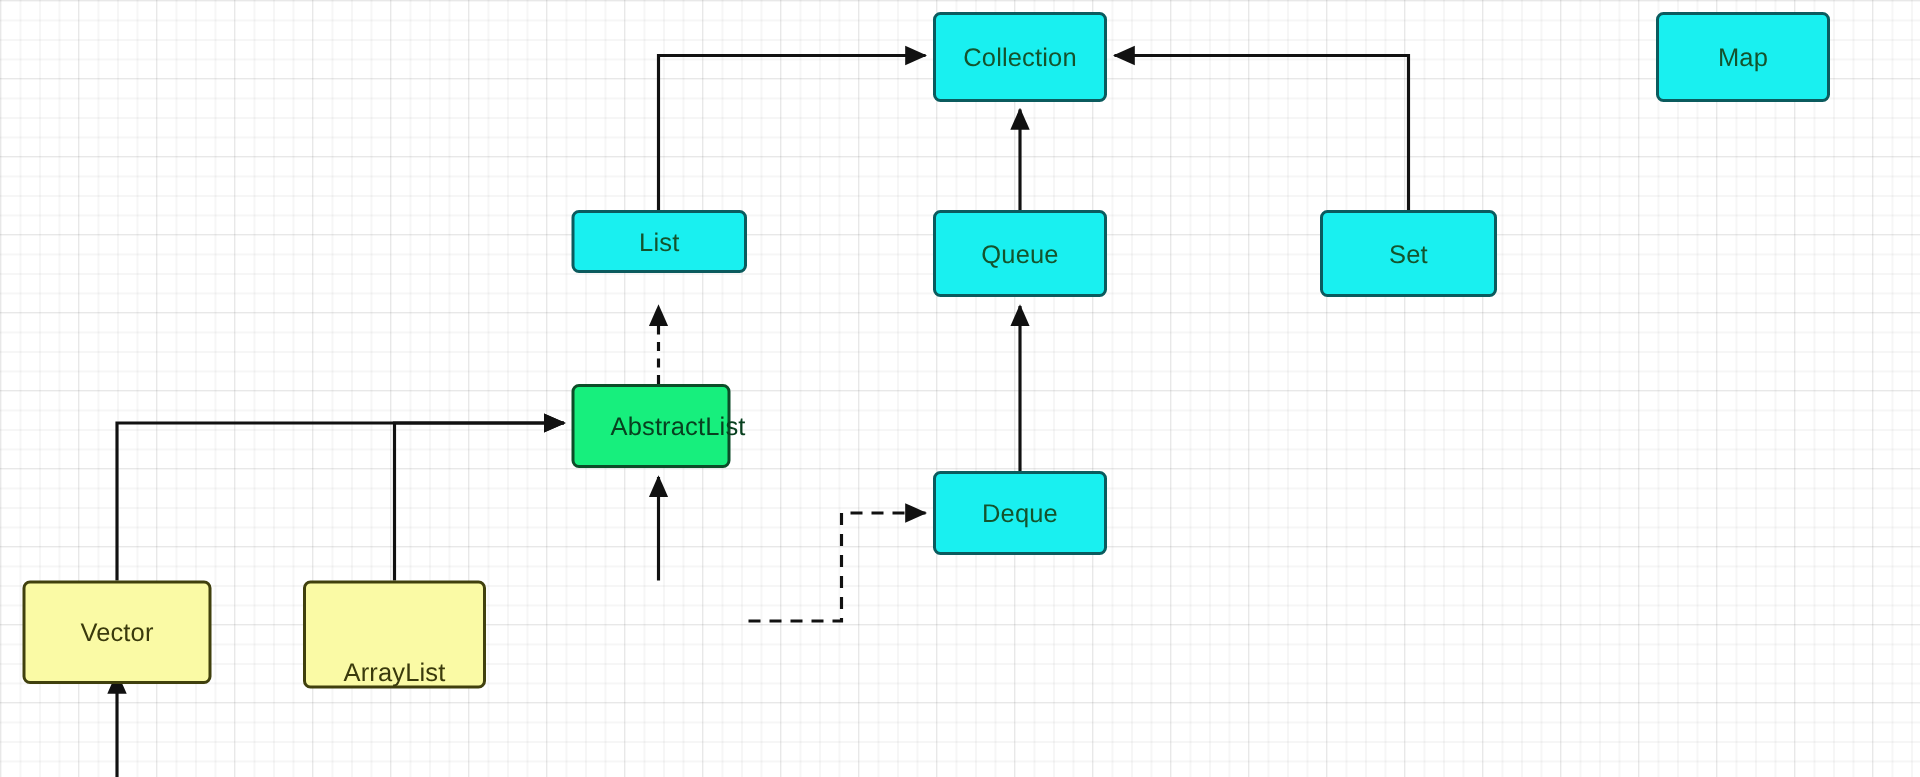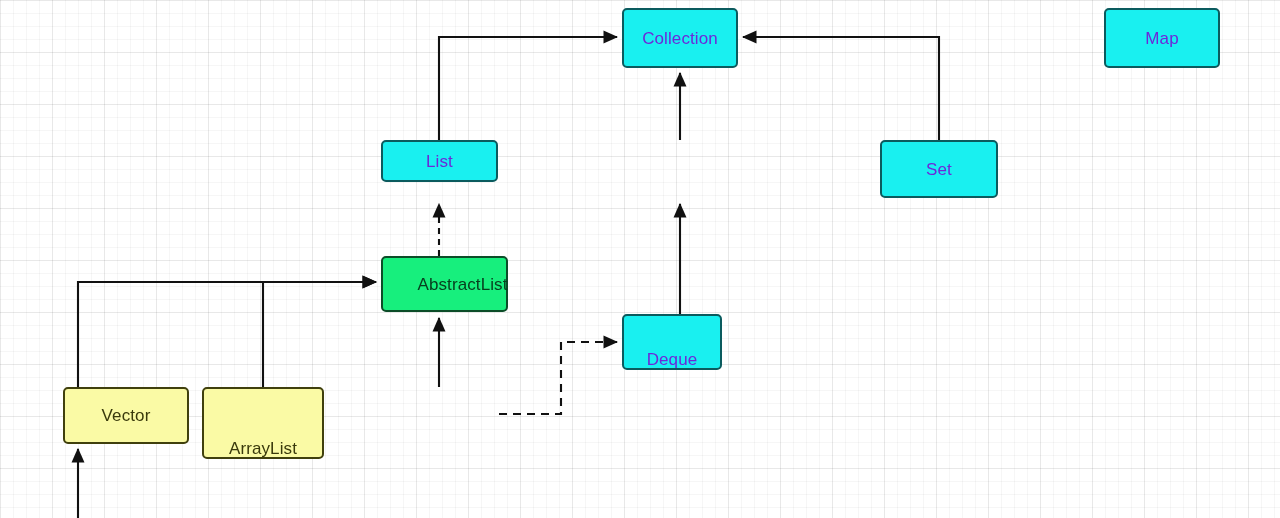--- a/index.html
+++ b/index.html
@@ -48,21 +48,21 @@
     border-width: 2px;
     font-size: 17px;
     line-height: 1;
     letter-spacing: 0.1px;
     white-space: nowrap;
     user-select: none;
   }
   .node-interface {
     background: #19f0f0;
     border-color: #0b5b5e;
-    color: #6d28d9;
+    color: #14532d;
   }
   .node-abstract {
     background: #17ef7d;
     border-color: #0c4d28;
     color: #08401f;
   }
   .node-class {
     background: #fafaa5;
     border-color: #40400d;
     color: #3a3a0c;
@@ -113,34 +113,37 @@
   </div>
 
   <div class="node node-interface" style="left:1104px; top:8px; width:116px; height:60px;">
     <span>Map</span>
   </div>
 
   <div class="node node-interface" style="left:381px; top:140px; width:117px; height:42px;">
     <span>List</span>
   </div>
 
+  <div class="node node-interface" style="left:622px; top:140px; width:116px; height:58px;">
+    <span>Queue</span>
+  </div>
 
   <div class="node node-interface" style="left:880px; top:140px; width:118px; height:58px;">
     <span>Set</span>
   </div>
 
-  <div class="node node-abstract" style="left:381px; top:256px; width:127px; height:56px;padding-left:36px;">
+  <div class="node node-abstract" style="left:381px; top:256px; width:106px; height:56px;padding-left:36px;">
     <span>AbstractList</span>
   </div>
 
-  <div class="node node-interface" style="left:622px; top:314px; width:100px; height:56px;align-items:flex-end;">
+  <div class="node node-interface" style="left:622px; top:314px; width:116px; height:56px;">
     <span>Deque</span>
   </div>
 
-  <div class="node node-class" style="left:15px; top:387px; width:126px; height:57px;margin-left:48px;">
+  <div class="node node-class" style="left:15px; top:387px; width:126px; height:69px;">
     <span>Vector</span>
   </div>
 
   <div class="node node-class" style="left:202px; top:387px; width:122px; height:72px;align-items:flex-end;">
     <span>ArrayList</span>
   </div>
 
 
 </div>
 

